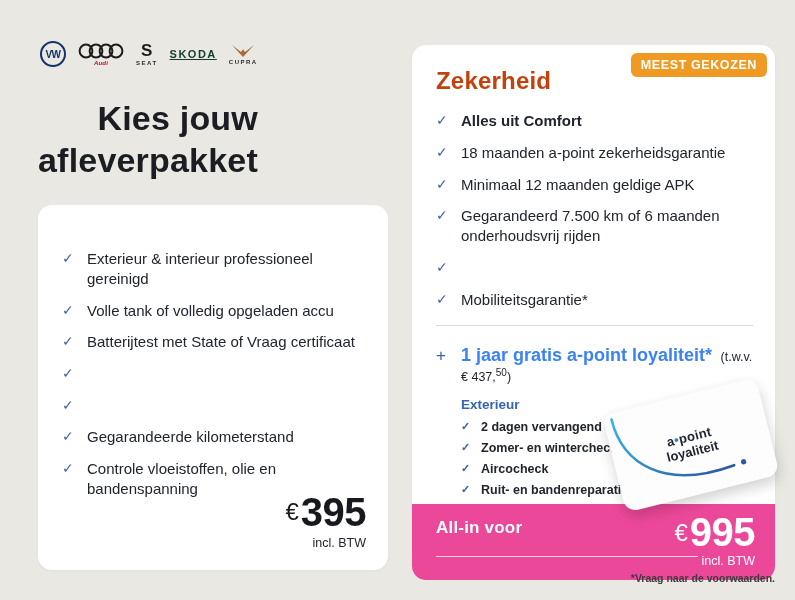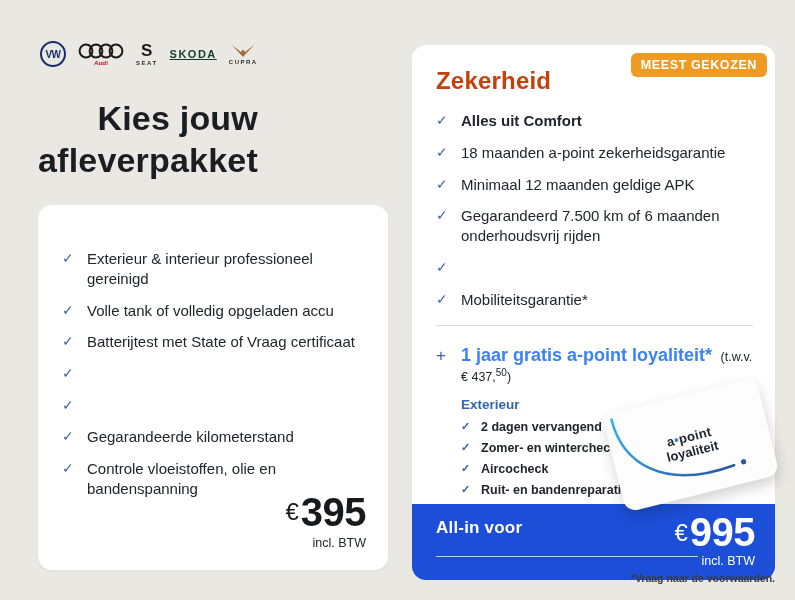--- a/index.html
+++ b/index.html
@@ -66,21 +66,21 @@
                   background:#fdfdfd; border-radius:12px; transform:rotate(-14deg);
                   box-shadow:0 6px 14px rgba(0,0,0,0.18); z-index:3;
                   display:flex; flex-direction:column; align-items:center; justify-content:center; }
   .loyalty-card svg.arc { position:absolute; inset:0; width:100%; height:100%; }
   .lc-text { position:relative; text-align:center; color:#1e2430; line-height:1.15; }
   .lc-line1 { font-size:13px; font-weight:800; letter-spacing:0.3px; }
   .lc-line1 .dot { color:#2f7fd6; }
   .lc-line2 { font-size:13px; font-weight:600; }
 
   
-  .zk-footer { position:relative; height:76px; background:#1d4ed8; border-radius:0 0 14px 14px;
+  .zk-footer { position:relative; height:76px; background:#ec4899; border-radius:0 0 14px 14px;
                flex:0 0 76px; color:#ffffff; padding:14px 20px 0 24px; }
   .allin-label { font-size:17px; font-weight:600; letter-spacing:0.2px; }
   .allin-rule { position:absolute; left:24px; top:52px; width:262px; height:1px; background:rgba(255,255,255,0.75); }
   .zk-price { position:absolute; right:20px; top:8px; text-align:right; }
   .zk-price .price-line .price-euro { font-size:24px; font-weight:500; margin-top:7px; }
   .zk-price .price-amount { font-size:40px; font-weight:700; }
   .zk-price .price-vat { color:#ffffff; margin-top:2px; }
 
   .footnote { position:absolute; right:20px; top:572px; font-size:10.5px; font-weight:600; color:#3c3c3c; }
 </style>

